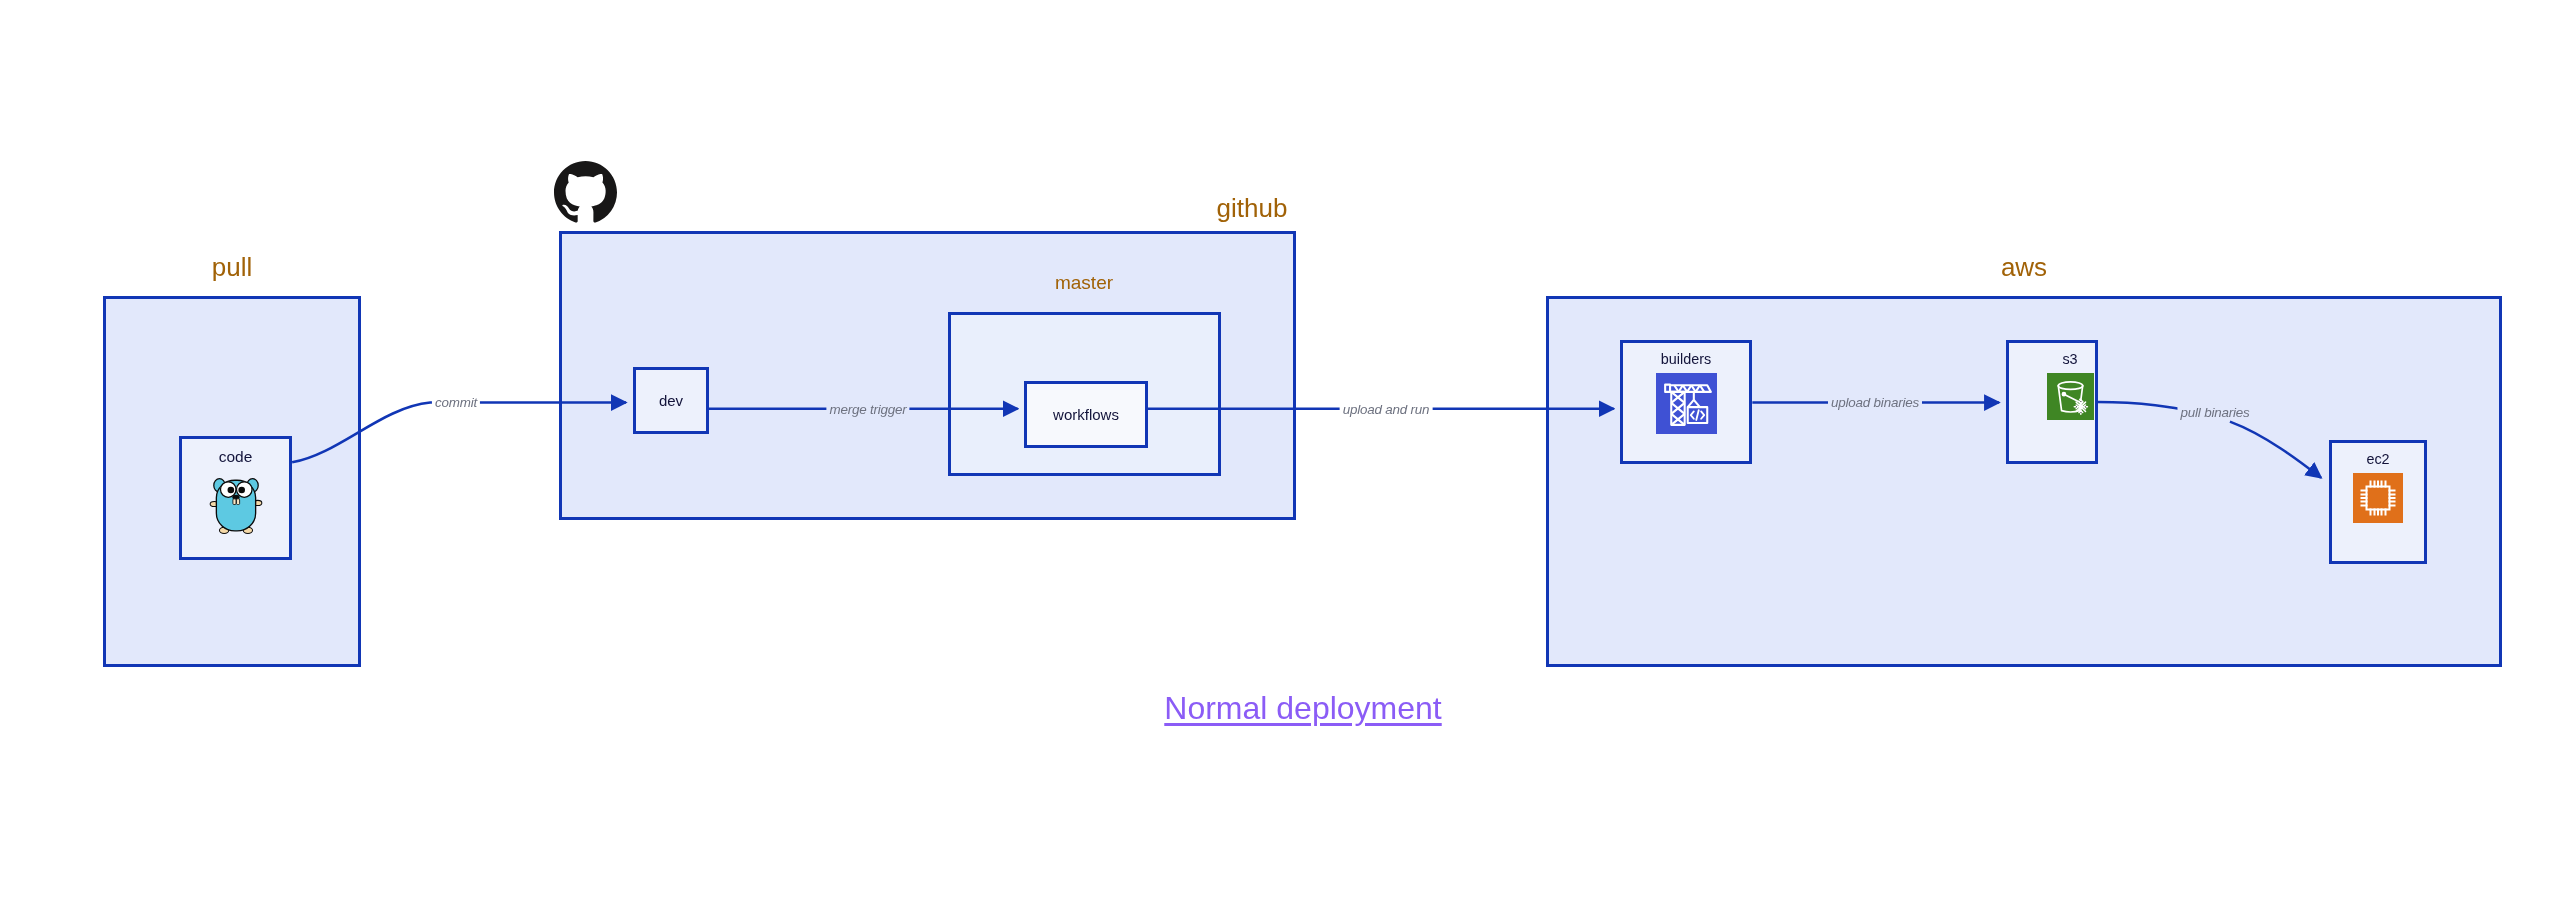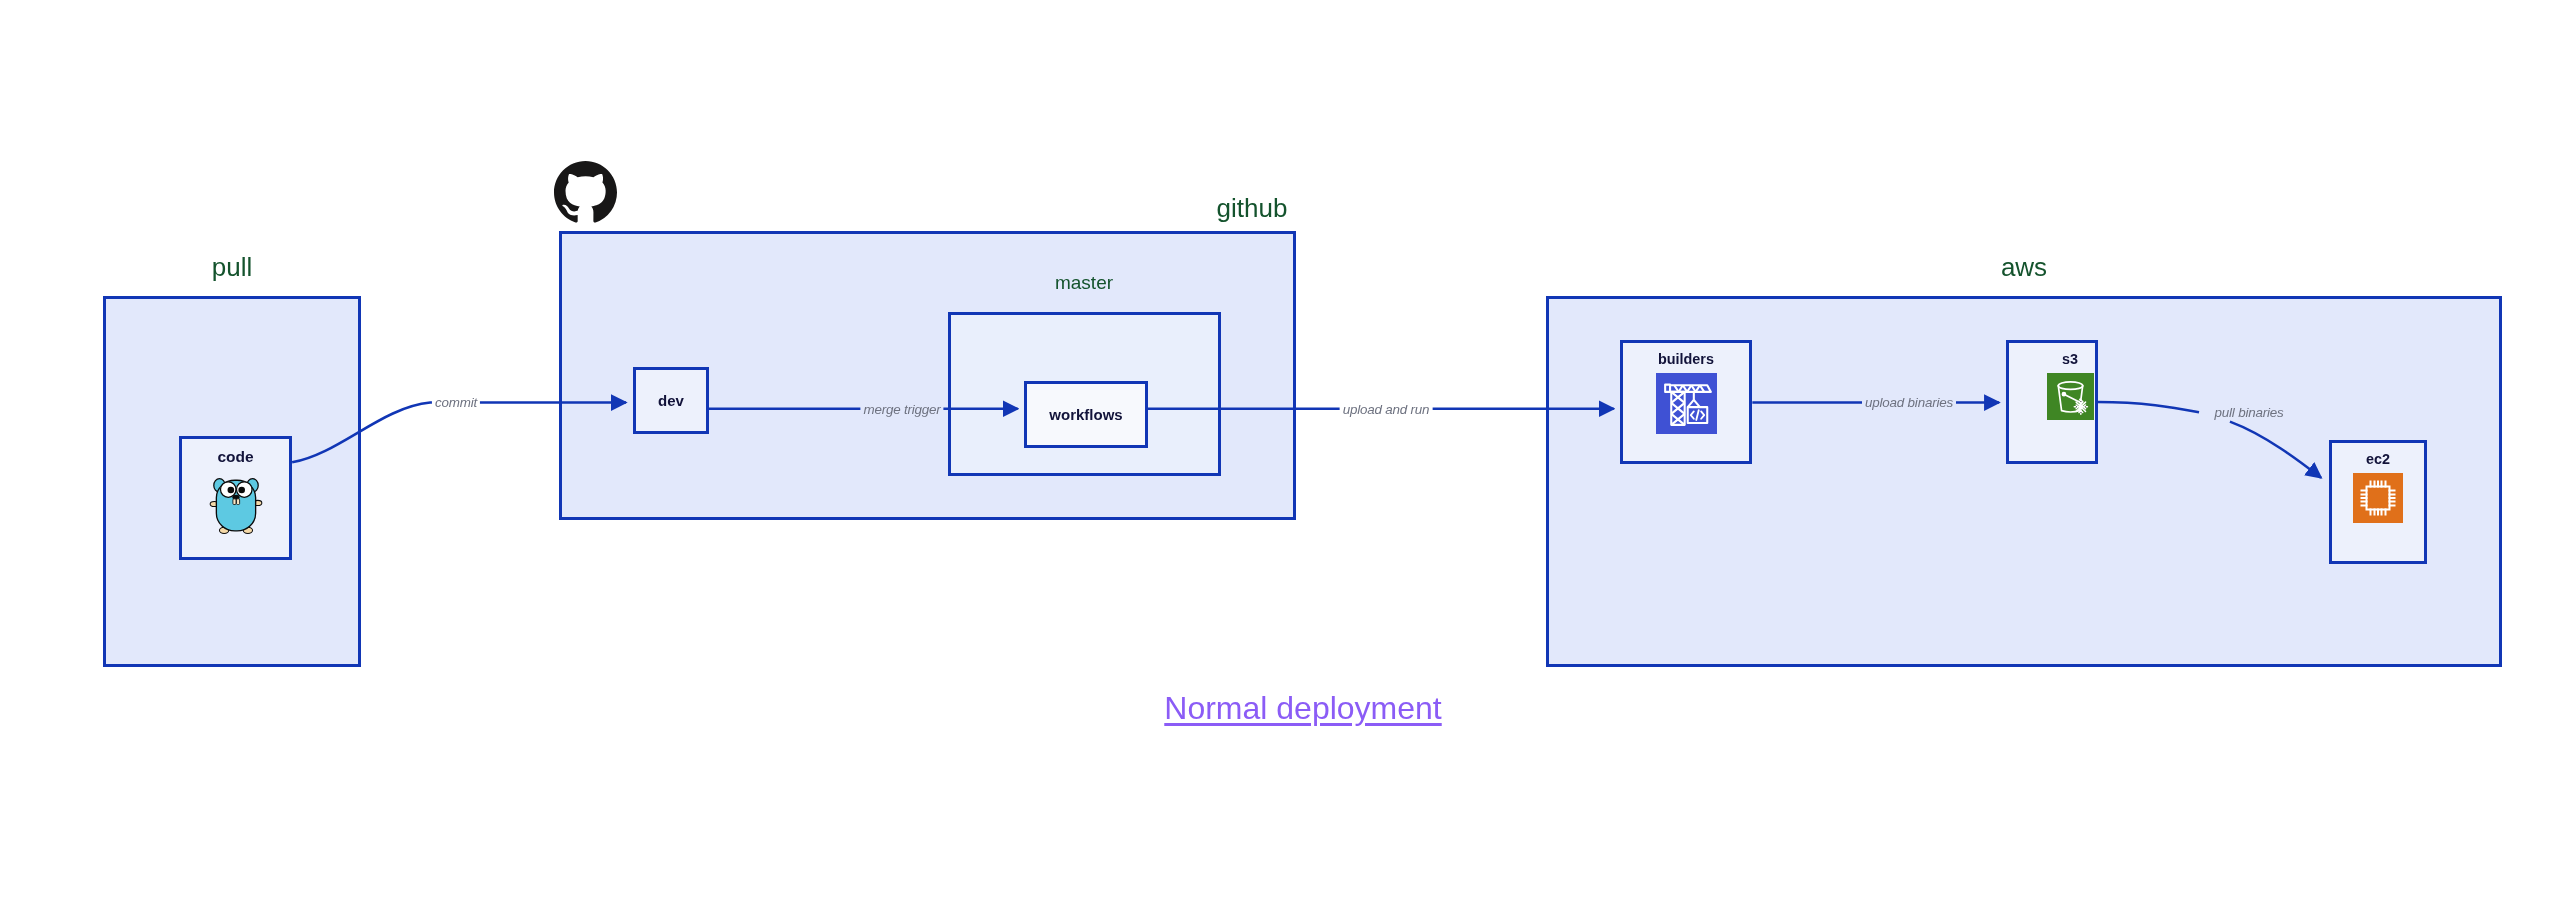--- a/index.html
+++ b/index.html
@@ -24,40 +24,40 @@
     background: #e2e8fb;
     border: 3.6px solid #1136b5;
     box-sizing: border-box;
   }
   .group.sub {
     background: #e9effc;
     border-width: 3.1px;
   }
   .group-label {
     position: absolute;
-    color: #14532d;
+    color: #a16207;
     font-weight: 400;
     white-space: nowrap;
     text-align: center;
     transform: translateX(-50%);
   }
 
   
   .node {
     position: absolute;
     background: #edf1fc;
     border: 3.1px solid #1136b5;
     box-sizing: border-box;
     display: flex;
     flex-direction: column;
     align-items: center;
   }
   .node-label {
     color: #12133a;
-    font-weight: 700;
+    font-weight: 400;
     white-space: nowrap;
     text-align: center;
   }
   .node-icon {
     display: flex;
     align-items: center;
     justify-content: center;
   }
 
   
@@ -65,21 +65,21 @@
     position: absolute;
     color: #6e7280;
     font-style: italic;
     font-size: 13.4px;
     white-space: nowrap;
     background: #ffffff;
     padding: 0 3.1px;
     transform: translate(-50%, -50%);
     letter-spacing: -0.2px;
   }
-  .edge-label.on-group  { background: #e2e8fb; margin-left: 34px; }
+  .edge-label.on-group  { background: #e2e8fb; }
 
   
   .overlay {
     position: absolute;
     left: 0; top: 0;
     width: 2604px;
     height: 902px;
     pointer-events: none;
   }
   .edge-path {

